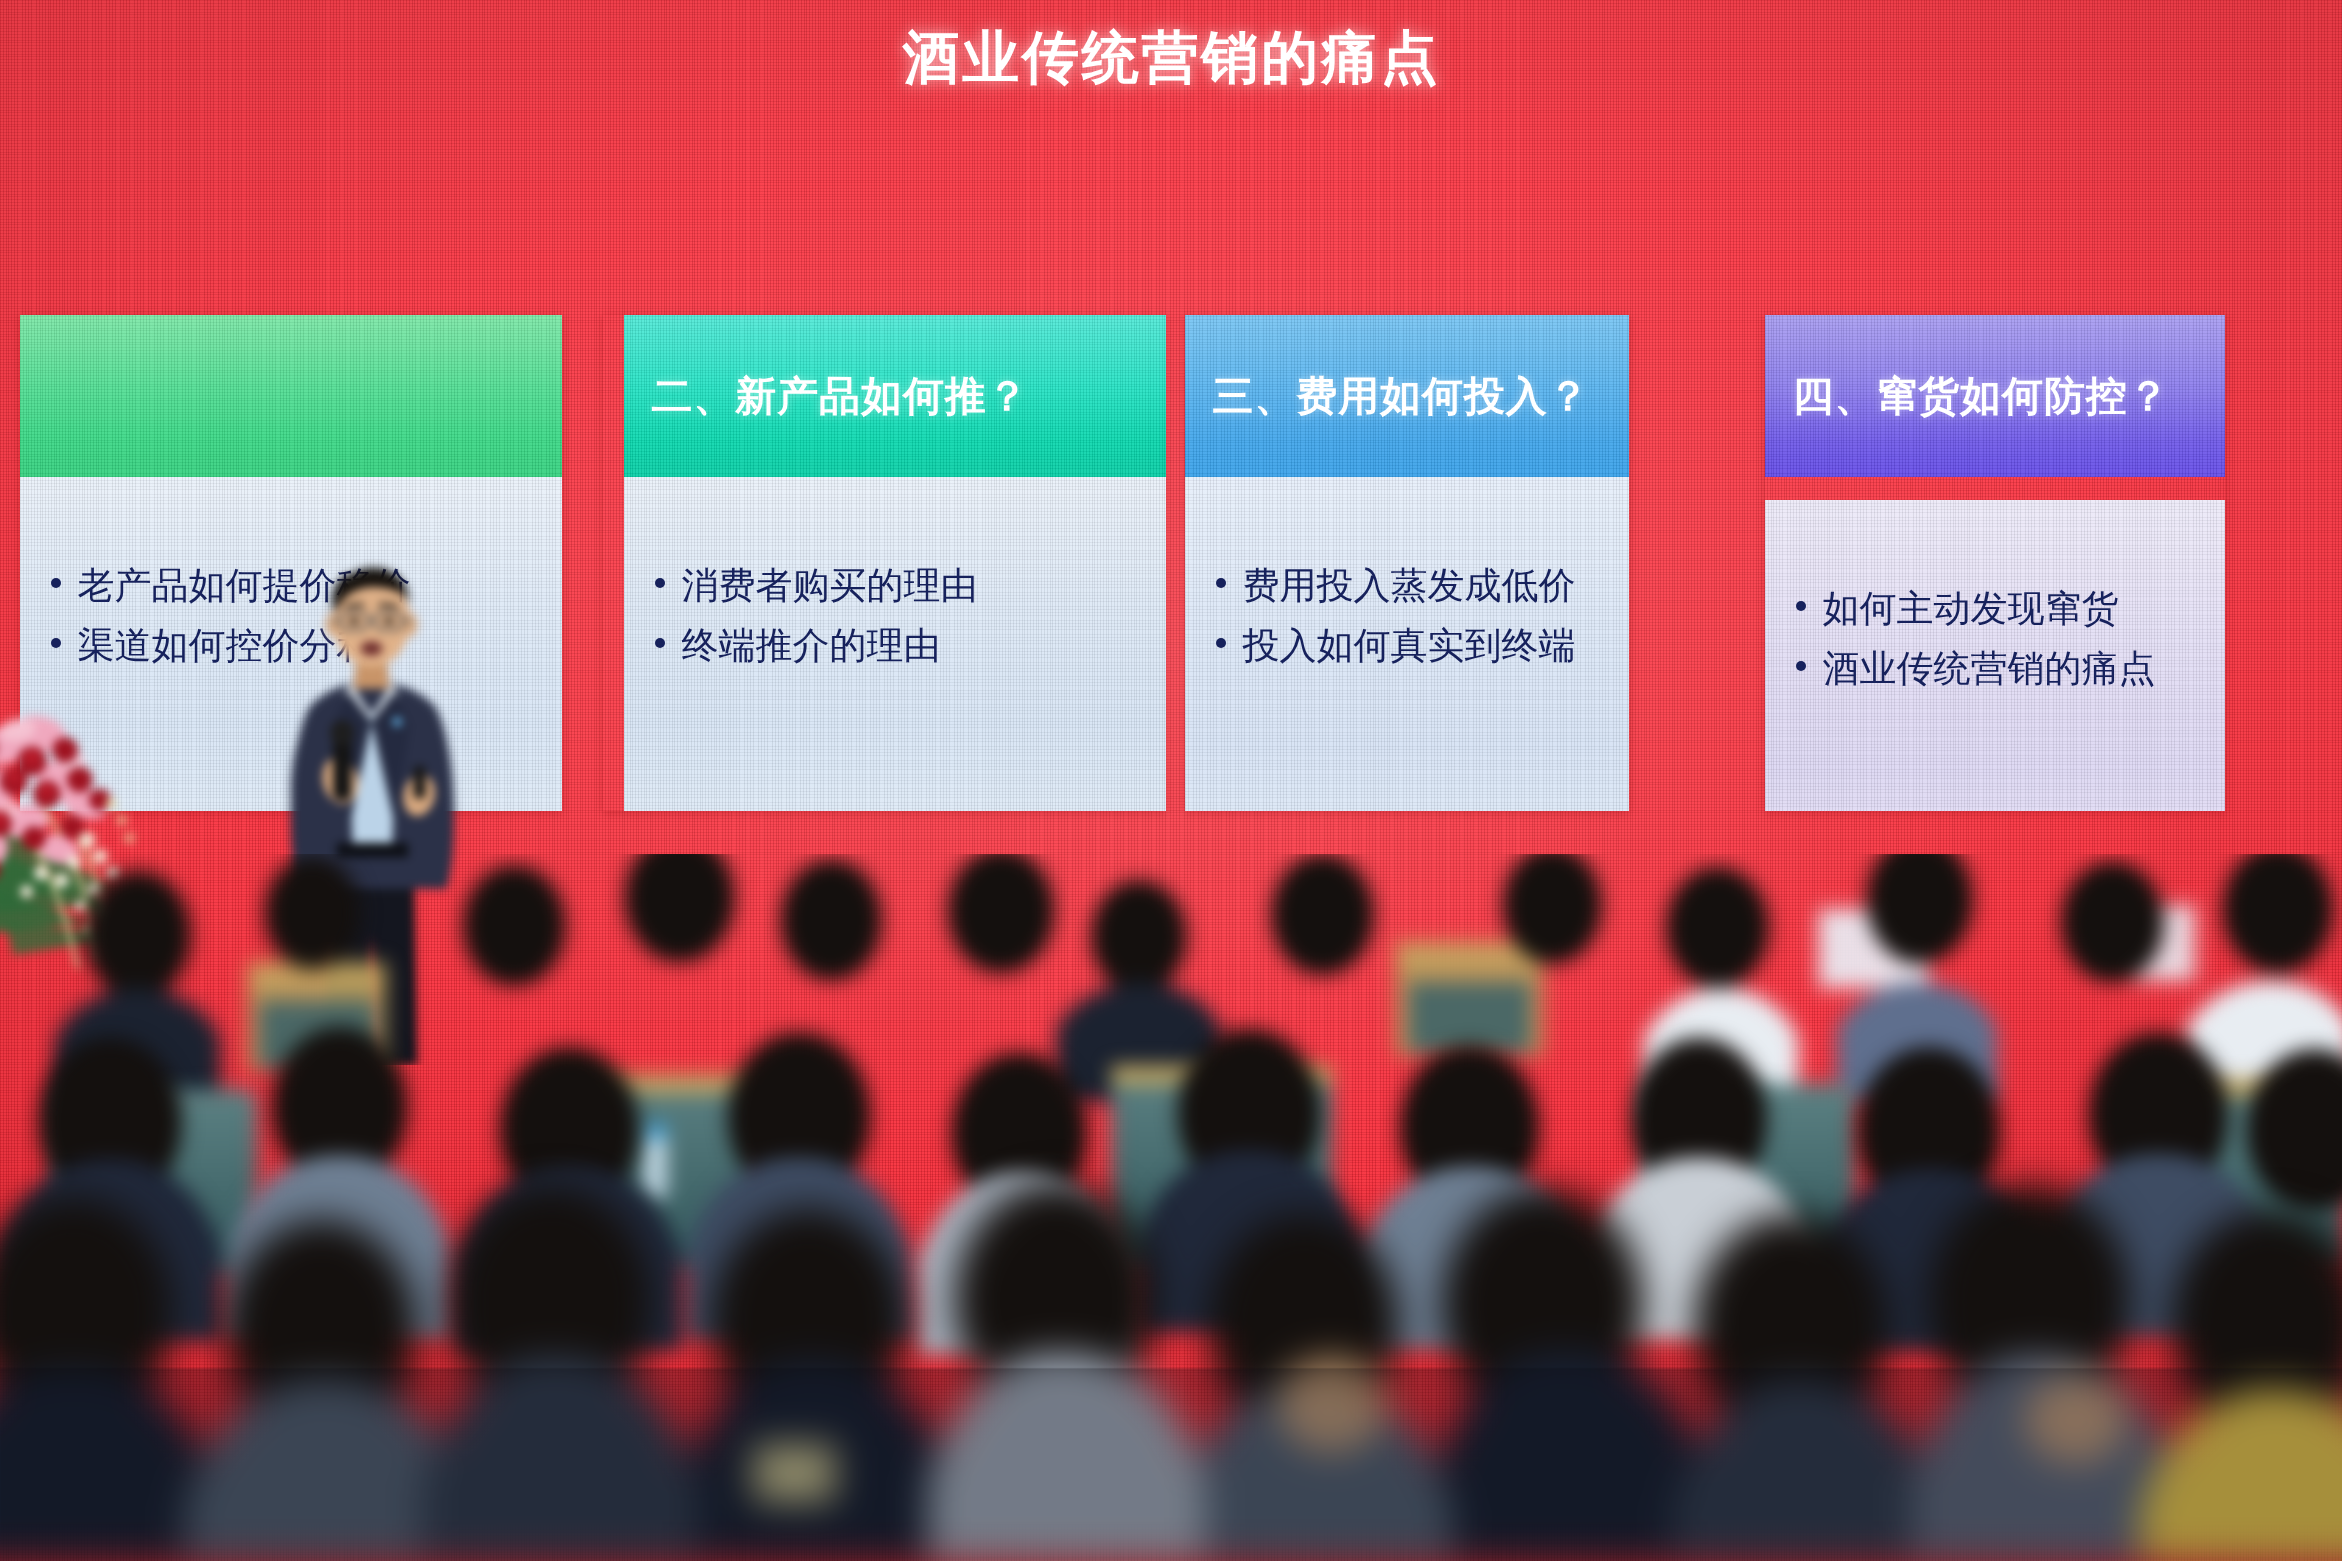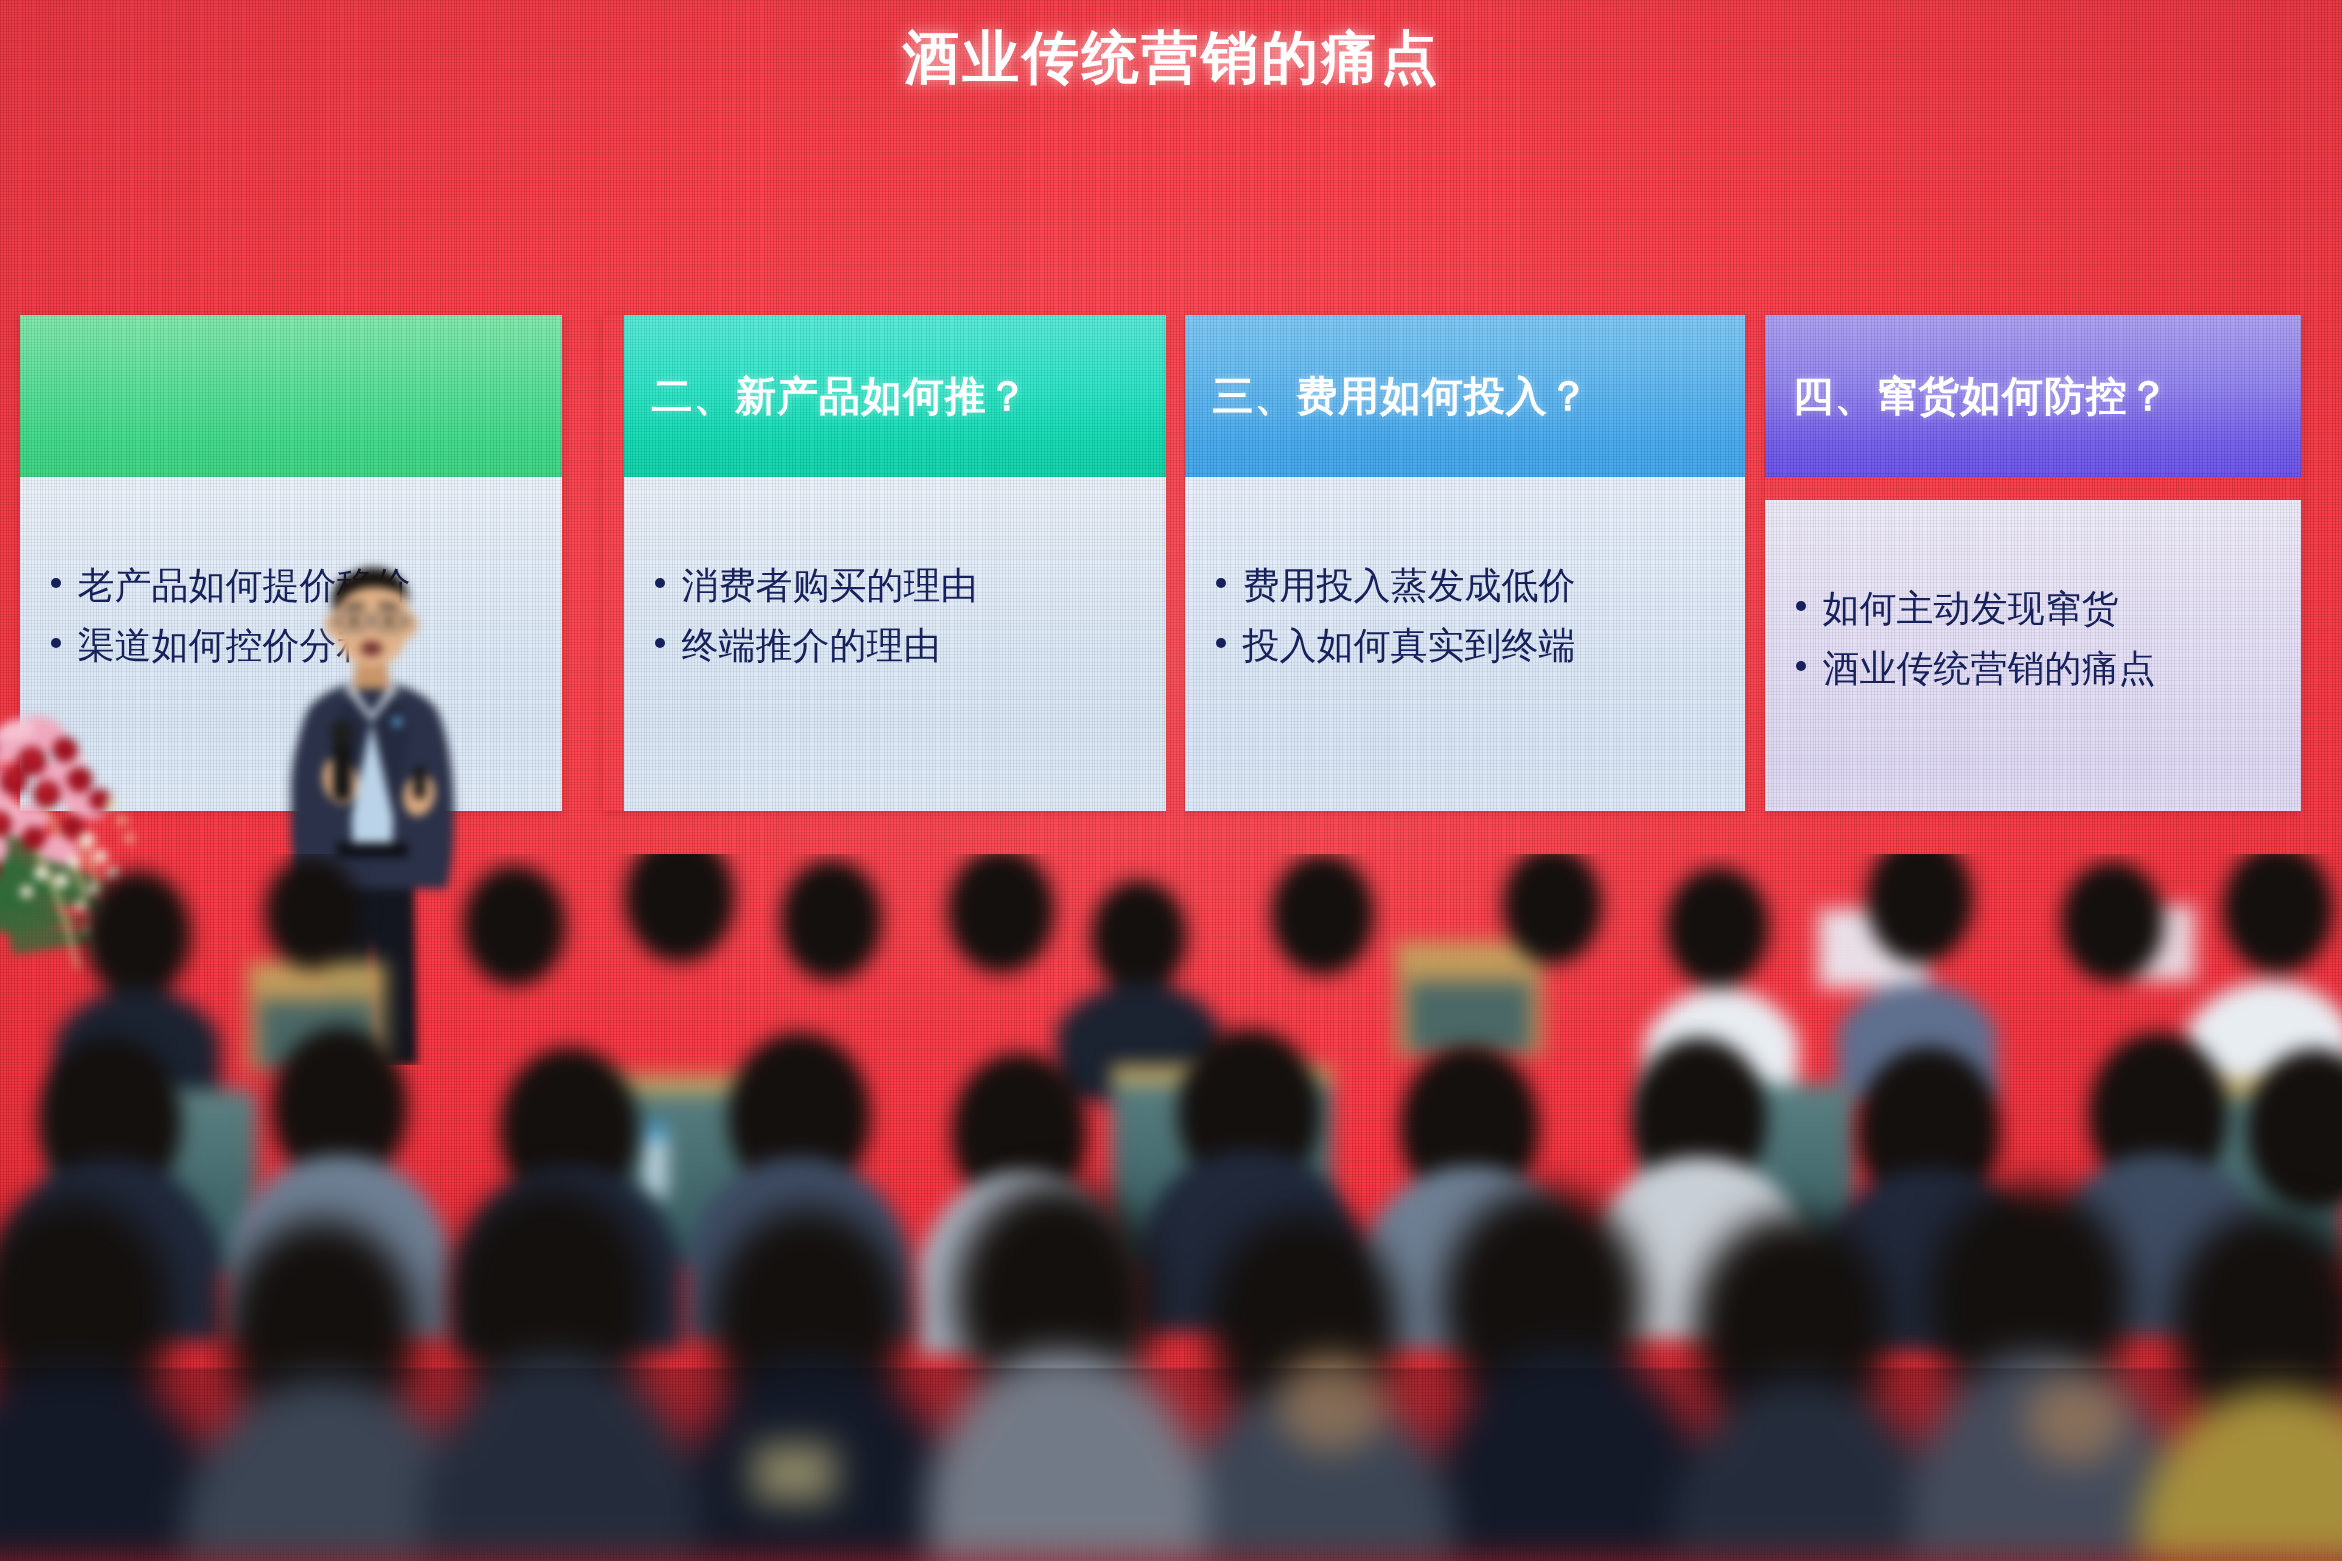--- a/index.html
+++ b/index.html
@@ -139,41 +139,41 @@
             <span>消费者购买的理由</span>
           </li>
         <li>
             <span class="dot"></span>
             <span>终端推介的理由</span>
           </li>
       </ul>
     </div>
   </div>
 
-  <div class="card" id="card-2" style="left:1185px;width:560px;">
+  <div class="card" id="card-2" style="left:1185px;width:444px;">
     <div class="card-head">
       <div class="card-head-grid"></div>
       <div class="card-head-text">三、费用如何投入？</div>
     </div>
     <div class="card-body">
       <div class="card-body-grid"></div>
       <ul class="bullets">
         <li>
             <span class="dot"></span>
             <span>费用投入蒸发成低价</span>
           </li>
         <li>
             <span class="dot"></span>
             <span>投入如何真实到终端</span>
           </li>
       </ul>
     </div>
   </div>
 
-  <div class="card" id="card-3" style="left:1765px;width:536px;">
+  <div class="card" id="card-3" style="left:1765px;width:460px;">
     <div class="card-head">
       <div class="card-head-grid"></div>
       <div class="card-head-text">四、窜货如何防控？</div>
     </div>
     <div class="card-body">
       <div class="card-body-grid"></div>
       <ul class="bullets">
         <li>
             <span class="dot"></span>
             <span>如何主动发现窜货</span>

